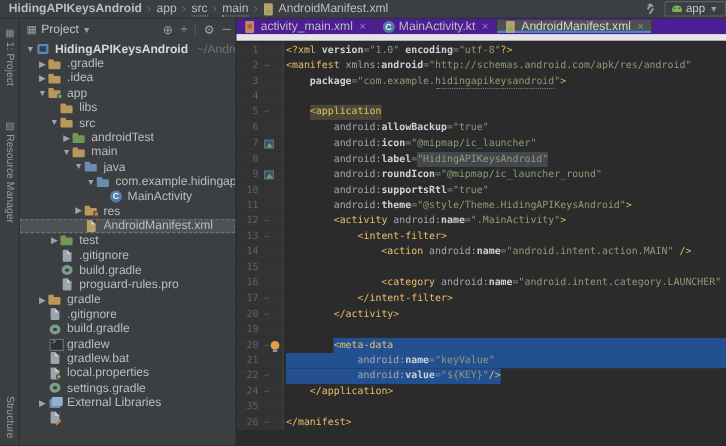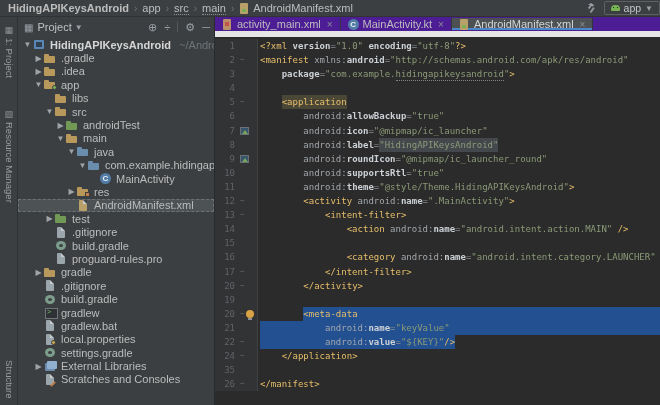--- a/index.html
+++ b/index.html
@@ -314,21 +314,20 @@
         <div class="trow" style="padding-left: 15px;">
           <span class="chev">▶</span>
           <span class="tic tic-lib"></span>
           <span class="tlabel">External Libraries</span>
         </div>
         <div class="trow" style="padding-left: 15px;">
           <span class="chev"></span>
           <span class="tic tic-file tic-scratch">
             <span class="dot"></span>
           </span>
-          <span class="tlabel">Scratches and Consoles</span>
         </div>
       </div>
   </div>
 
   <div class="editor">
     <div class="tabbar" id="tabbar">
         <div class="tab">
           <span class="fic fic-layout"></span>
           <span>activity_main.xml</span>
           <span class="close">×</span>

